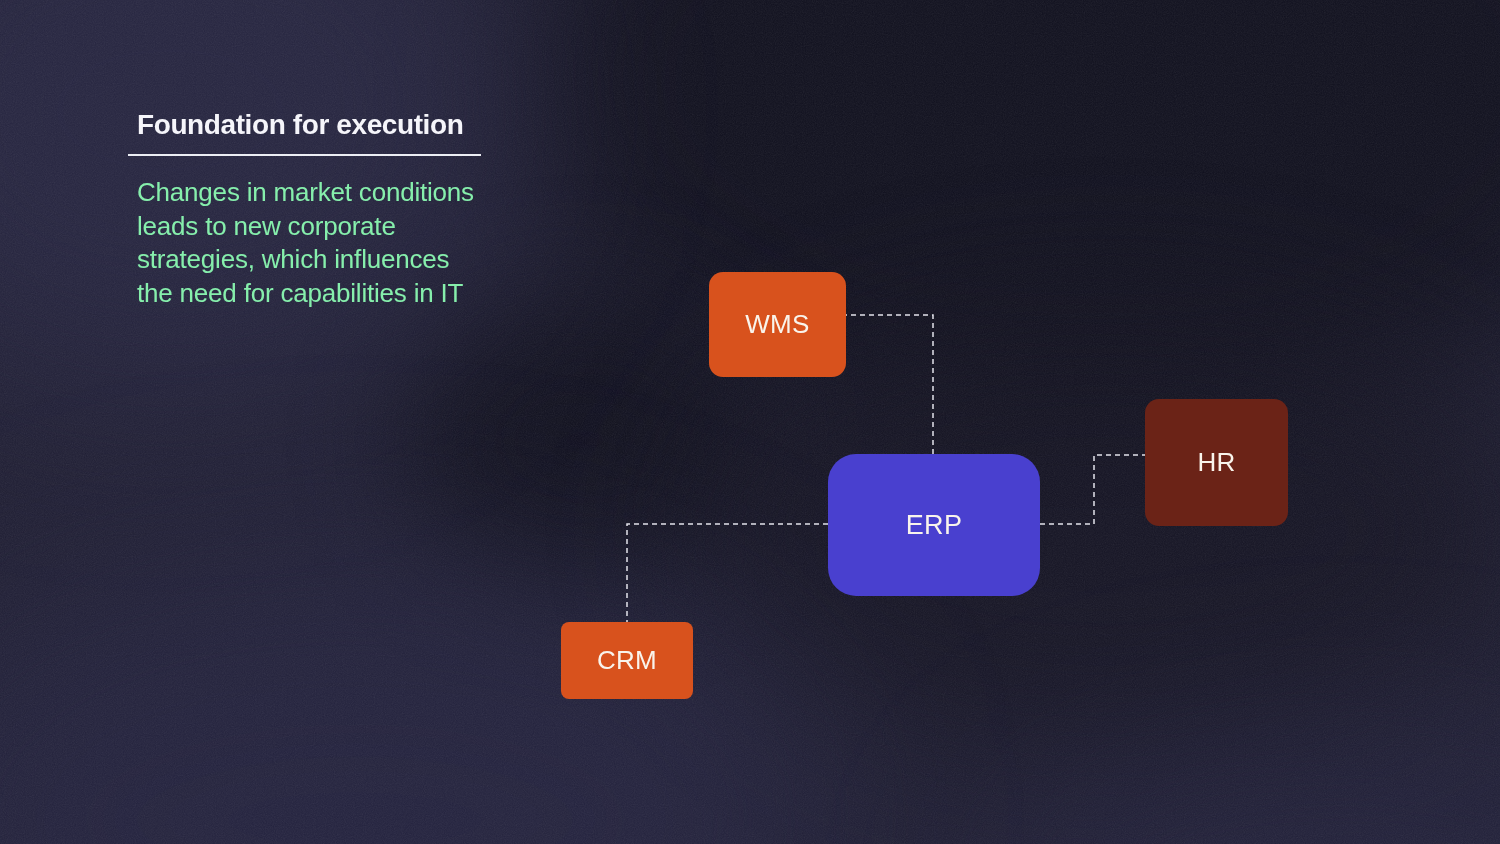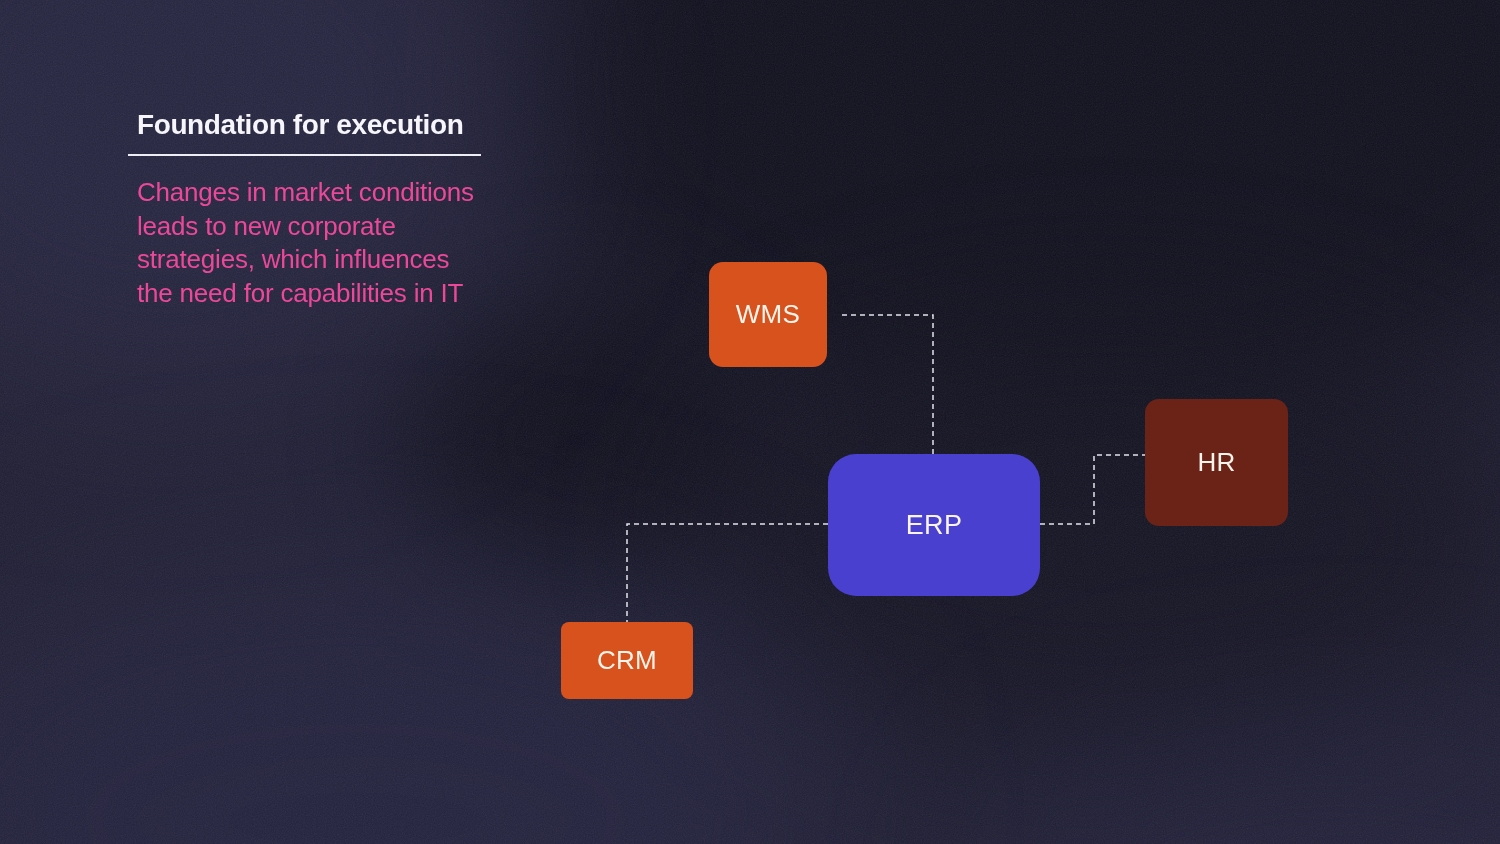--- a/index.html
+++ b/index.html
@@ -45,21 +45,21 @@
     top: 46px;
     width: 353px;
     height: 2px;
     background: #eceef4;
   }
   .slide-description {
     position: absolute;
     left: 137px;
     top: 176px;
     z-index: 5;
-    color: #ec4899;
+    color: #86efac;
     font-size: 26px;
     font-weight: 400;
     letter-spacing: -0.2px;
     line-height: 33.5px;
     white-space: pre-line;
   }
 
   
   #connector-svg { position: absolute; left: 0; top: 0; z-index: 3; }
   .diagram-node {
@@ -102,21 +102,21 @@
 strategies, which influences
 the need for capabilities in IT</div>
 
   <svg id="connector-svg" width="1500" height="844">
       <path d="M 842 315 H 933 V 454" fill="none" stroke="#e4e4ec" stroke-width="1.5" stroke-dasharray="5 4"></path>
       <path d="M 828 524 H 627 V 622" fill="none" stroke="#e4e4ec" stroke-width="1.5" stroke-dasharray="5 4"></path>
       <path d="M 1040 524 H 1094 V 455 H 1145" fill="none" stroke="#e4e4ec" stroke-width="1.5" stroke-dasharray="5 4"></path>
     </svg>
 
   <div id="diagram">
-      <div class="diagram-node" style="left: 709px; top: 262px; width: 118px; height: 105px; background: rgb(216, 82, 29); border-radius: 14px; font-size: 26px;">
+      <div class="diagram-node" style="left: 709px; top: 272px; width: 137px; height: 105px; background: rgb(216, 82, 29); border-radius: 14px; font-size: 26px;">
         <span>WMS</span>
       </div>
       <div class="diagram-node" style="left: 828px; top: 454px; width: 212px; height: 142px; background: rgb(73, 64, 207); border-radius: 28px; font-size: 27px;">
         <span>ERP</span>
       </div>
       <div class="diagram-node" style="left: 1145px; top: 399px; width: 143px; height: 127px; background: rgb(107, 35, 23); border-radius: 14px; font-size: 26px;">
         <span>HR</span>
       </div>
       <div class="diagram-node" style="left: 561px; top: 622px; width: 132px; height: 77px; background: rgb(216, 82, 29); border-radius: 8px; font-size: 26px;">
         <span>CRM</span>

